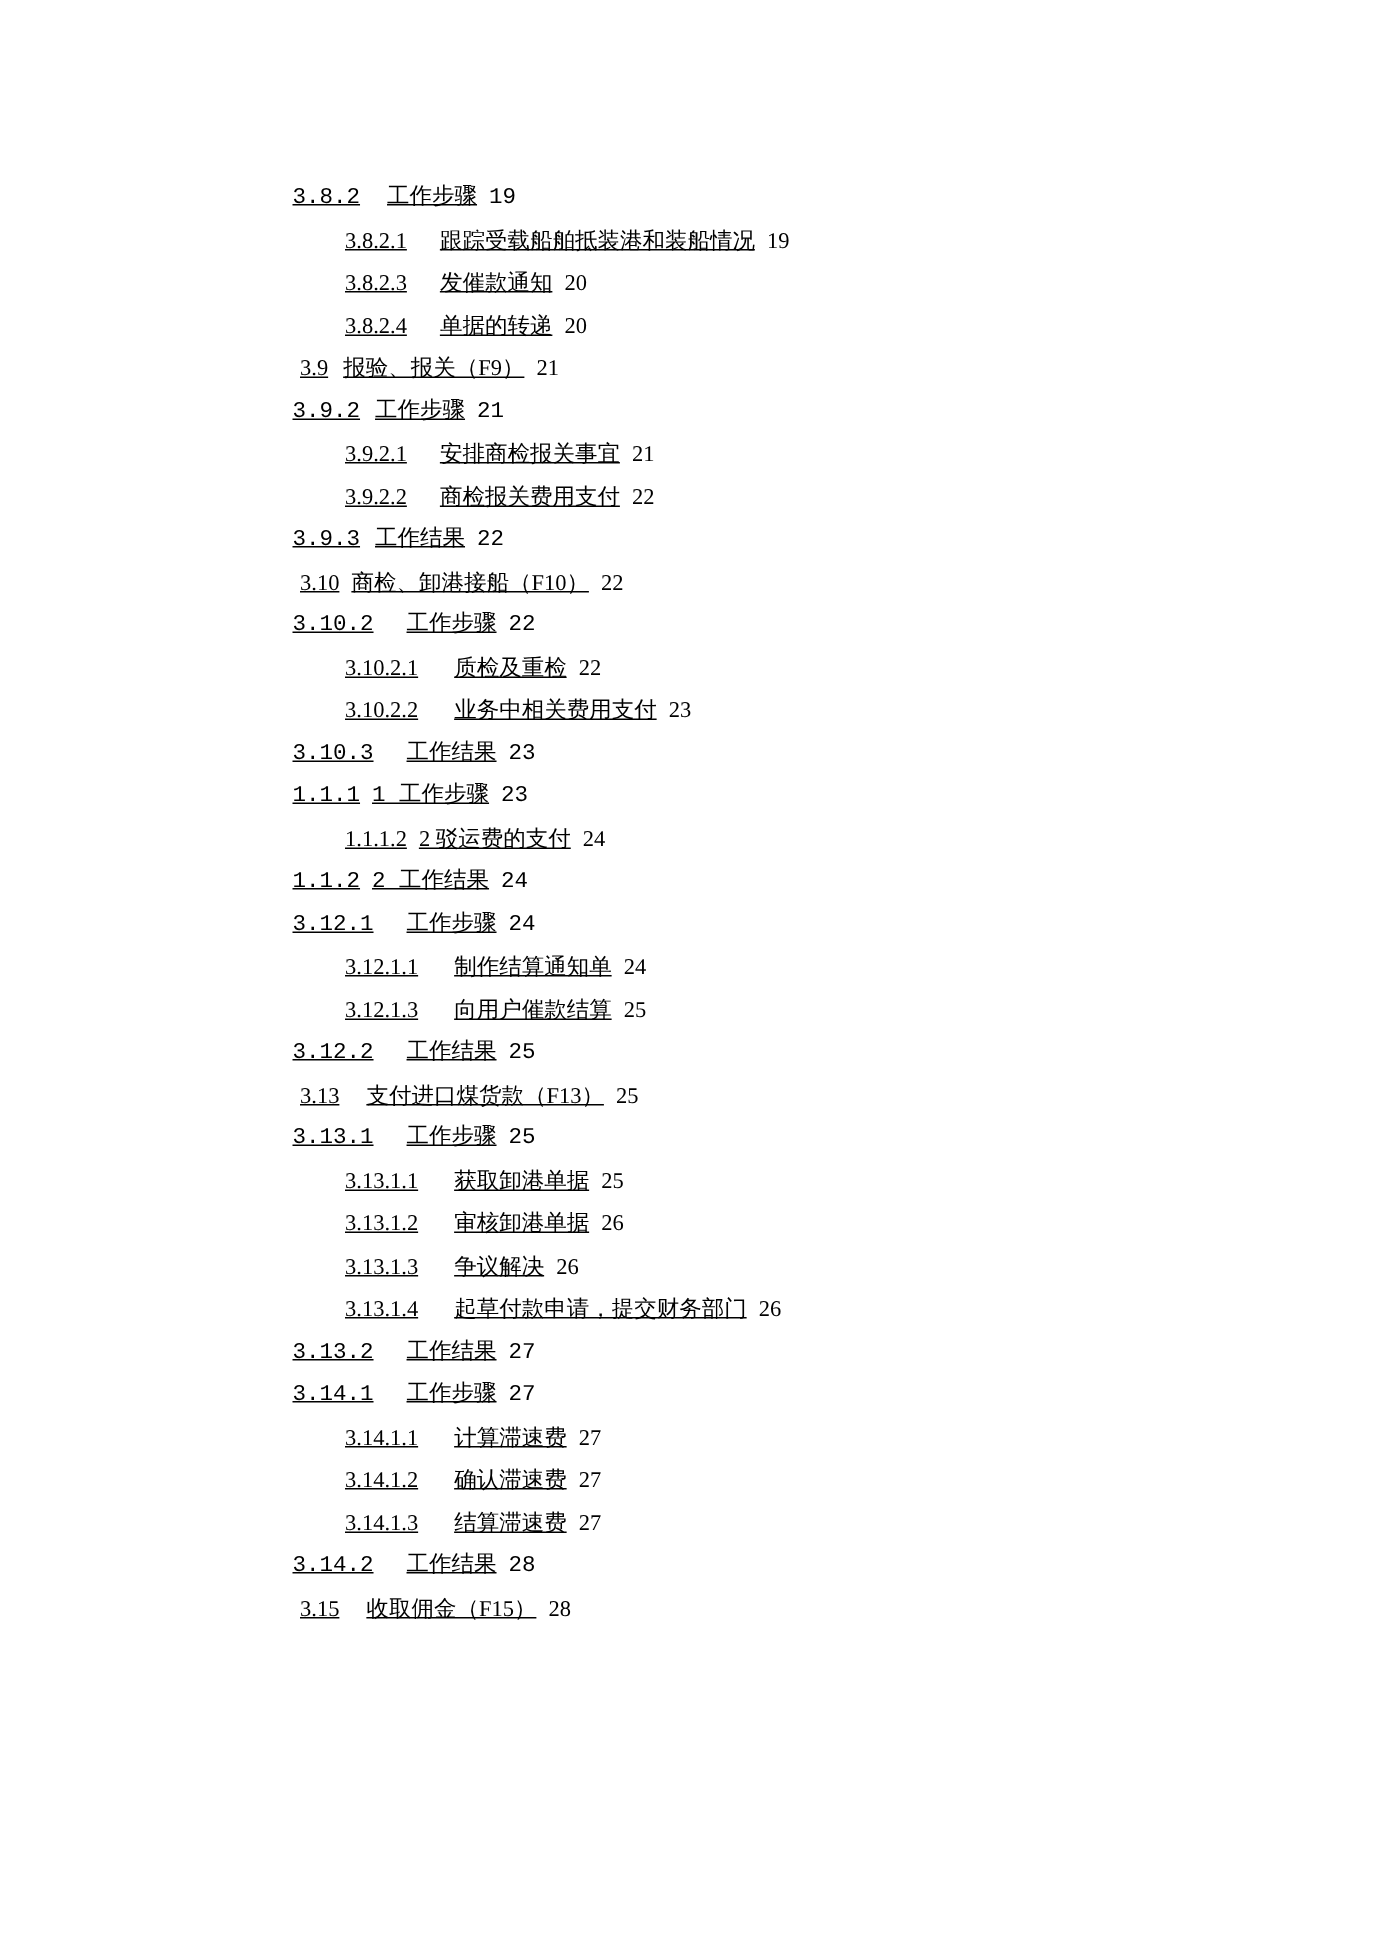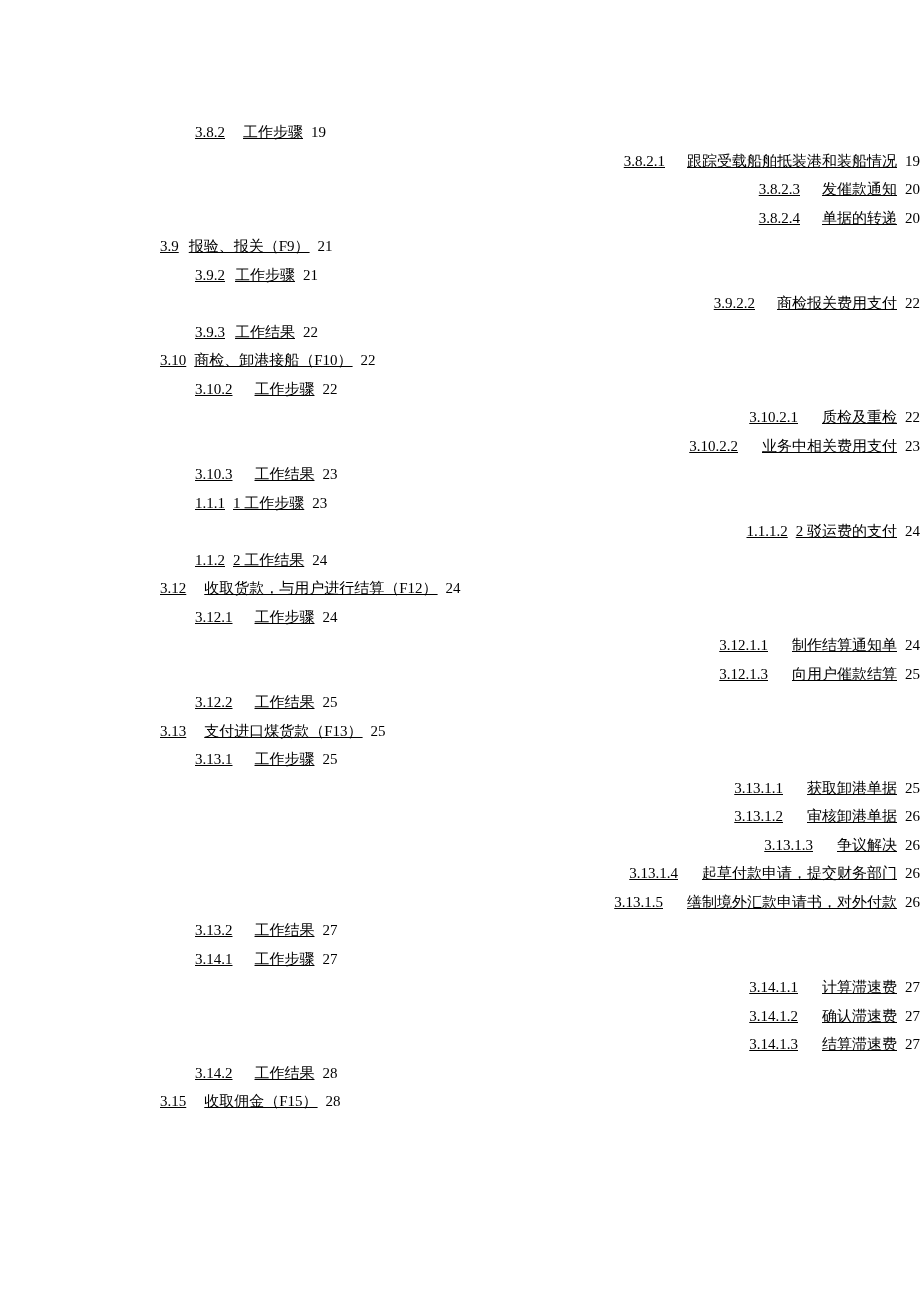--- a/index.html
+++ b/index.html
@@ -23,56 +23,55 @@
   }
   .label {
     text-decoration: underline;
   }
   .gap {
     display: inline-block;
   }
   .page-num {
     margin-left: 8px;
   }
-  .indent-0 { padding-left: 0px; }
-  .indent-1 { padding-left: 35px; }
-  .indent-2 { padding-left: 70px; text-align: right; }
+  .indent-0 { padding-left: 0px; margin-left: 40px; }
+  .indent-1 { padding-left: 35px; font-family: Liberation Mono, monospace; }
+  .indent-2 { padding-left: 70px; }
 </style>
 </head>
 <body>
 
 <div class="page" id="toc-container">
     <div class="toc-line indent-1"><span class="num">3.8.2</span><span class="gap" style="width: 18px;"></span><span class="label">工作步骤</span><span class="page-num">19</span></div>
     <div class="toc-line indent-2"><span class="num">3.8.2.1</span><span class="gap" style="width: 22px;"></span><span class="label">跟踪受载船舶抵装港和装船情况</span><span class="page-num">19</span></div>
     <div class="toc-line indent-2"><span class="num">3.8.2.3</span><span class="gap" style="width: 22px;"></span><span class="label">发催款通知</span><span class="page-num">20</span></div>
     <div class="toc-line indent-2"><span class="num">3.8.2.4</span><span class="gap" style="width: 22px;"></span><span class="label">单据的转递</span><span class="page-num">20</span></div>
     <div class="toc-line indent-0"><span class="num">3.9</span><span class="gap" style="width: 10px;"></span><span class="label">报验、报关（F9）</span><span class="page-num">21</span></div>
     <div class="toc-line indent-1"><span class="num">3.9.2</span><span class="gap" style="width: 10px;"></span><span class="label">工作步骤</span><span class="page-num">21</span></div>
+    <div class="toc-line indent-2"><span class="num">3.9.2.1</span><span class="gap" style="width: 22px;"></span><span class="label">安排商检报关事宜</span><span class="page-num">21</span></div>
     <div class="toc-line indent-2"><span class="num">3.9.2.2</span><span class="gap" style="width: 22px;"></span><span class="label">商检报关费用支付</span><span class="page-num">22</span></div>
     <div class="toc-line indent-1"><span class="num">3.9.3</span><span class="gap" style="width: 10px;"></span><span class="label">工作结果</span><span class="page-num">22</span></div>
     <div class="toc-line indent-0"><span class="num">3.10</span><span class="gap" style="width: 8px;"></span><span class="label">商检、卸港接船（F10）</span><span class="page-num">22</span></div>
     <div class="toc-line indent-1"><span class="num">3.10.2</span><span class="gap" style="width: 22px;"></span><span class="label">工作步骤</span><span class="page-num">22</span></div>
     <div class="toc-line indent-2"><span class="num">3.10.2.1</span><span class="gap" style="width: 24px;"></span><span class="label">质检及重检</span><span class="page-num">22</span></div>
     <div class="toc-line indent-2"><span class="num">3.10.2.2</span><span class="gap" style="width: 24px;"></span><span class="label">业务中相关费用支付</span><span class="page-num">23</span></div>
     <div class="toc-line indent-1"><span class="num">3.10.3</span><span class="gap" style="width: 22px;"></span><span class="label">工作结果</span><span class="page-num">23</span></div>
     <div class="toc-line indent-1"><span class="num">1.1.1</span><span class="gap" style="width: 8px;"></span><span class="label">1 工作步骤</span><span class="page-num">23</span></div>
     <div class="toc-line indent-2"><span class="num">1.1.1.2</span><span class="gap" style="width: 8px;"></span><span class="label">2 驳运费的支付</span><span class="page-num">24</span></div>
     <div class="toc-line indent-1"><span class="num">1.1.2</span><span class="gap" style="width: 8px;"></span><span class="label">2 工作结果</span><span class="page-num">24</span></div>
-    <div class="toc-line indent-0"><span class="num">3.12</span><span class="gap" style="width: 18px;"></span><span class="label">收取货款，与用户进行结算（F12）</span><span class="page-num">24</span></div>
     <div class="toc-line indent-1"><span class="num">3.12.1</span><span class="gap" style="width: 22px;"></span><span class="label">工作步骤</span><span class="page-num">24</span></div>
     <div class="toc-line indent-2"><span class="num">3.12.1.1</span><span class="gap" style="width: 24px;"></span><span class="label">制作结算通知单</span><span class="page-num">24</span></div>
     <div class="toc-line indent-2"><span class="num">3.12.1.3</span><span class="gap" style="width: 24px;"></span><span class="label">向用户催款结算</span><span class="page-num">25</span></div>
     <div class="toc-line indent-1"><span class="num">3.12.2</span><span class="gap" style="width: 22px;"></span><span class="label">工作结果</span><span class="page-num">25</span></div>
     <div class="toc-line indent-0"><span class="num">3.13</span><span class="gap" style="width: 18px;"></span><span class="label">支付进口煤货款（F13）</span><span class="page-num">25</span></div>
     <div class="toc-line indent-1"><span class="num">3.13.1</span><span class="gap" style="width: 22px;"></span><span class="label">工作步骤</span><span class="page-num">25</span></div>
     <div class="toc-line indent-2"><span class="num">3.13.1.1</span><span class="gap" style="width: 24px;"></span><span class="label">获取卸港单据</span><span class="page-num">25</span></div>
     <div class="toc-line indent-2"><span class="num">3.13.1.2</span><span class="gap" style="width: 24px;"></span><span class="label">审核卸港单据</span><span class="page-num">26</span></div>
     <div class="toc-line indent-2"><span class="num">3.13.1.3</span><span class="gap" style="width: 24px;"></span><span class="label">争议解决</span><span class="page-num">26</span></div>
     <div class="toc-line indent-2"><span class="num">3.13.1.4</span><span class="gap" style="width: 24px;"></span><span class="label">起草付款申请，提交财务部门</span><span class="page-num">26</span></div>
-    <div class="toc-line indent-2"><span class="num">3.13.1.5</span><span class="gap" style="width: 24px;"></span><span class="label">缮制境外汇款申请书，对外付款</span><span class="page-num">26</span></div>
     <div class="toc-line indent-1"><span class="num">3.13.2</span><span class="gap" style="width: 22px;"></span><span class="label">工作结果</span><span class="page-num">27</span></div>
     <div class="toc-line indent-1"><span class="num">3.14.1</span><span class="gap" style="width: 22px;"></span><span class="label">工作步骤</span><span class="page-num">27</span></div>
     <div class="toc-line indent-2"><span class="num">3.14.1.1</span><span class="gap" style="width: 24px;"></span><span class="label">计算滞速费</span><span class="page-num">27</span></div>
     <div class="toc-line indent-2"><span class="num">3.14.1.2</span><span class="gap" style="width: 24px;"></span><span class="label">确认滞速费</span><span class="page-num">27</span></div>
     <div class="toc-line indent-2"><span class="num">3.14.1.3</span><span class="gap" style="width: 24px;"></span><span class="label">结算滞速费</span><span class="page-num">27</span></div>
     <div class="toc-line indent-1"><span class="num">3.14.2</span><span class="gap" style="width: 22px;"></span><span class="label">工作结果</span><span class="page-num">28</span></div>
     <div class="toc-line indent-0"><span class="num">3.15</span><span class="gap" style="width: 18px;"></span><span class="label">收取佣金（F15）</span><span class="page-num">28</span></div>
   </div>
 
 </body></html>

